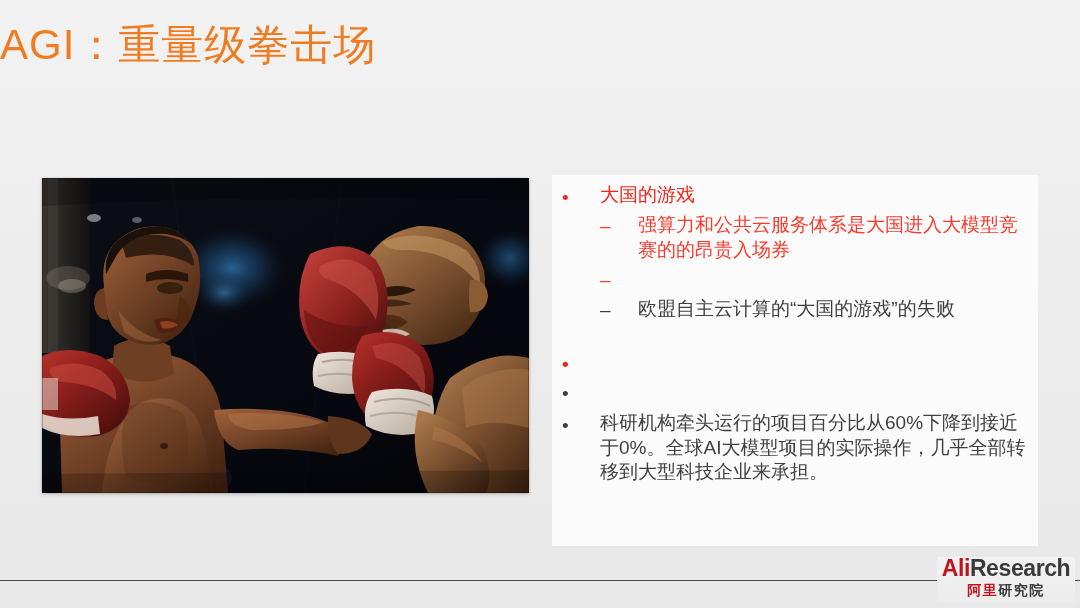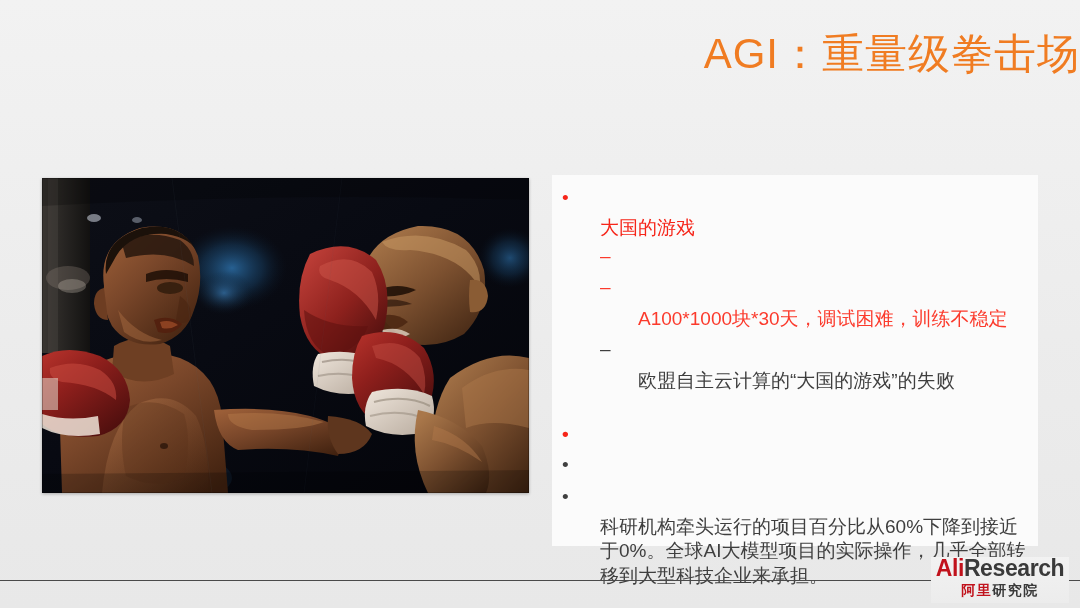--- a/index.html
+++ b/index.html
@@ -18,24 +18,24 @@
     position: relative;
     width: 1080px;
     height: 608px;
     background: linear-gradient(180deg, #f2f2f2 0%, #ececec 55%, #e8e8e8 100%);
     overflow: hidden;
   }
 
   
   #title-block {
     position: absolute;
-    top: 29px;
+    top: 20px;
     left: 0;
     width: 1080px;
-    text-align: right;
+    text-align: left;
   }
   #slide-title {
     font-size: 42px;
     font-weight: 400;
     letter-spacing: 1px;
     line-height: 1.18;
     color: #F07C22;
     white-space: nowrap;
   }
   #slide-subtitle {
@@ -83,21 +83,20 @@
   }
 
   .b-marker {
     flex: 0 0 auto;
     text-align: left;
     line-height: 1.28;
   }
   .b-text {
     flex: 1 1 auto;
     line-height: 1.28;
-    margin-top: 33px;
   }
 
   
   .lvl1 { margin-top: 0; }
   .lvl1 .b-marker {
     width: 38px;
     font-size: 19px;
     padding-top: 3px;
   }
   .lvl1 .b-text { font-size: 19px; }
@@ -125,21 +124,21 @@
   #footer-rule {
     position: absolute;
     left: 0;
     top: 580px;
     width: 1080px;
     height: 1px;
     background: #4a4a4a;
   }
   #footer-logo {
     position: absolute;
-    right: 11px;
+    right: 5px;
     top: 557px;
     width: 138px;
     height: 46px;
     background: linear-gradient(180deg, #f2f2f2 0%, #ececec 100%);
     text-align: center;
     line-height: 1;
   }
   #logo-main {
     font-size: 23px;
     font-weight: 700;
@@ -316,27 +315,27 @@
 
       <div class="b-row lvl1">
         <span class="b-marker red">•</span>
         <span class="b-text red">大国的游戏</span>
       </div>
 
       <div class="gap-xs"></div>
 
       <div class="b-row lvl2">
         <span class="b-marker reds">–</span>
+        <span class="b-text reds">强算力和公共云服务体系是大国进入大模型竞赛的的昂贵入场券</span>
       </div>
 
       <div class="gap-sm"></div>
 
       <div class="b-row lvl2">
         <span class="b-marker reds">–</span>
-        <span class="b-text reds">A100*1000块*30天，调试困难，训练不稳定</span>
       </div>
 
       <div class="gap-sm"></div>
 
       <div class="b-row lvl2">
         <span class="b-marker gray">–</span>
         <span class="b-text gray">欧盟自主云计算的“大国的游戏”的失败</span>
       </div>
 
       <div class="gap-md"></div>

